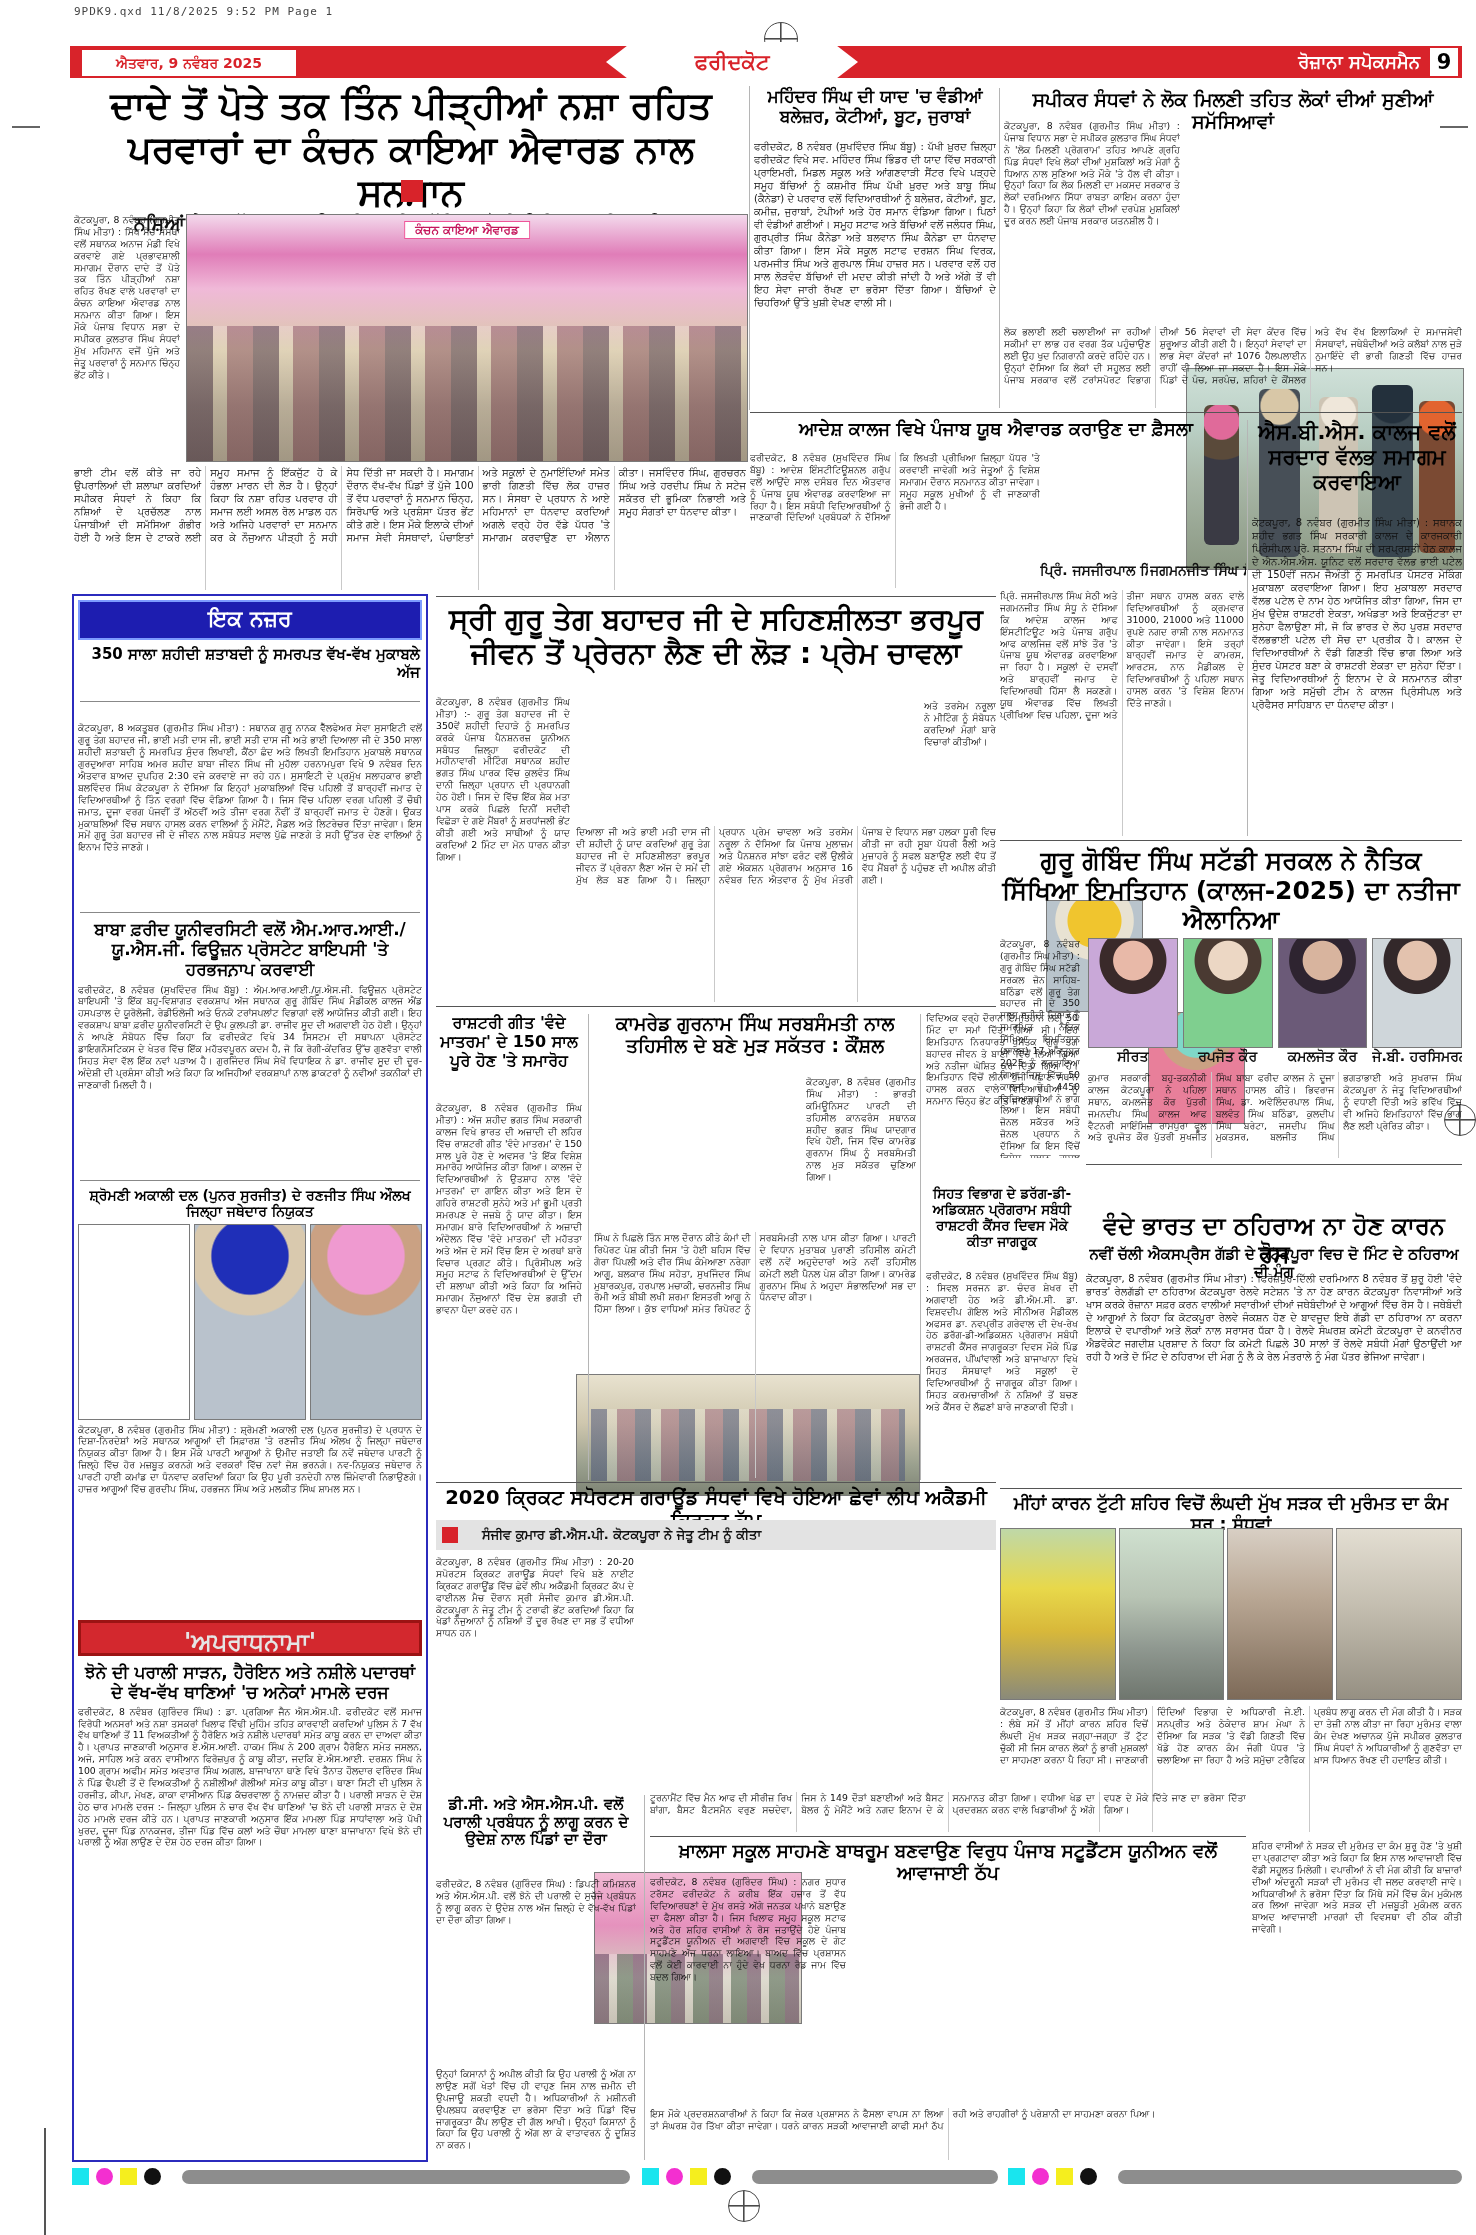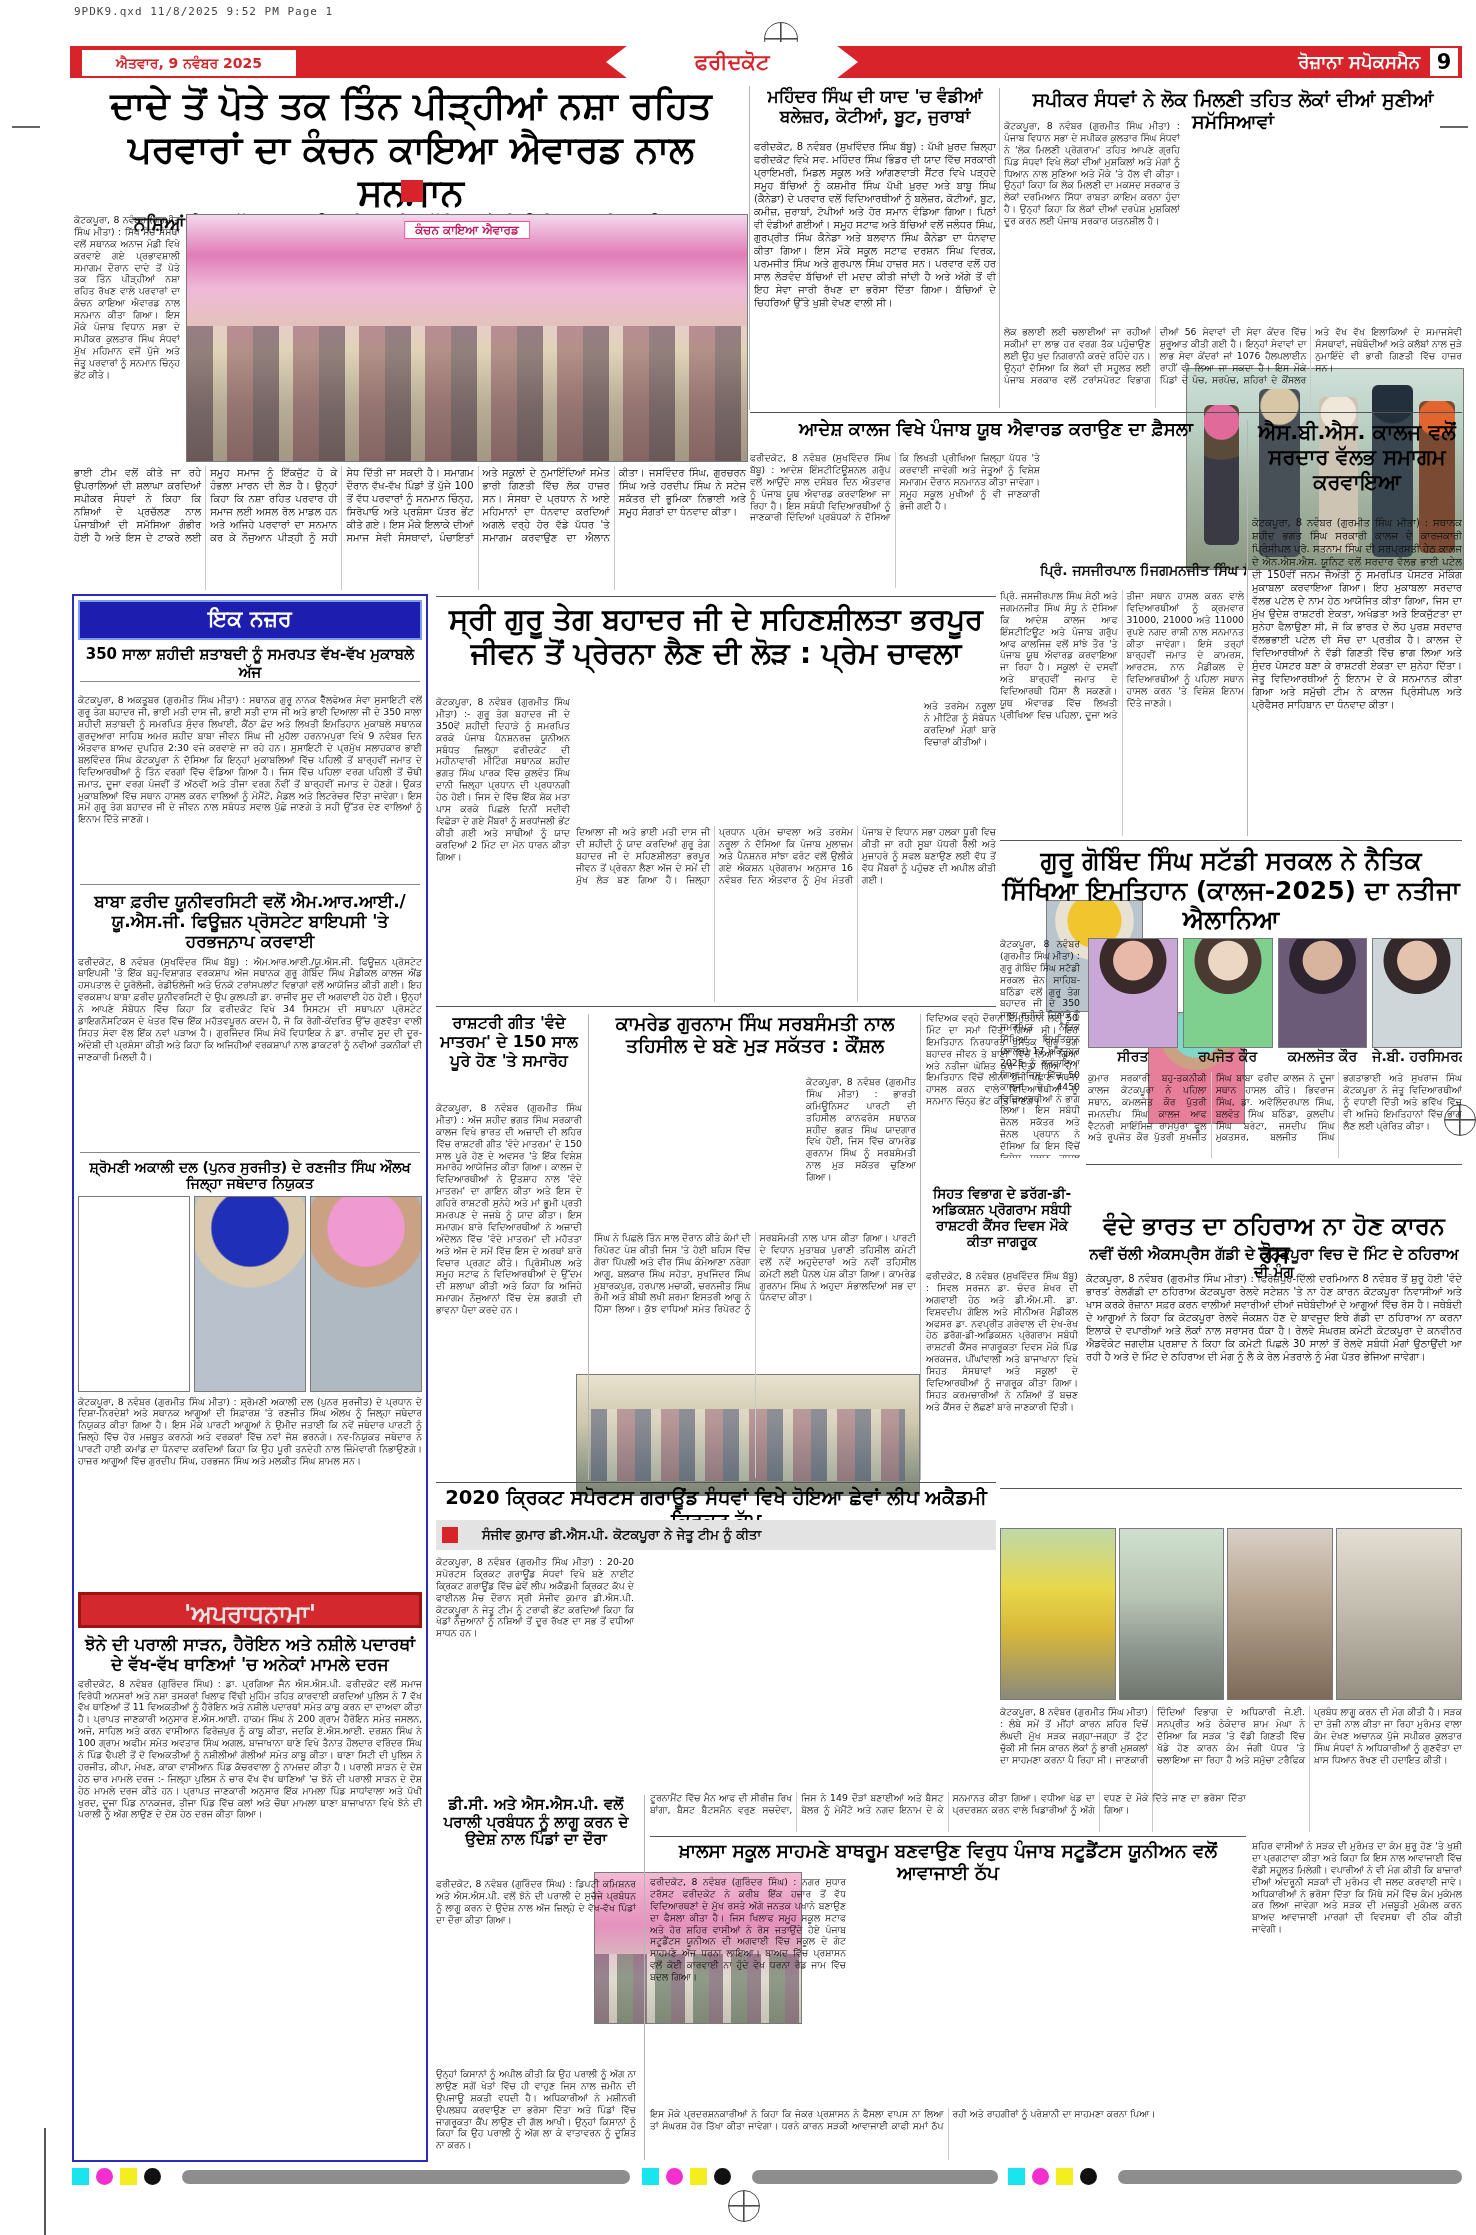--- a/index.html
+++ b/index.html
@@ -107,21 +107,21 @@
   <div class="abs caption" style="left:1040px;top:562px;width:108px;">ਪ੍ਰਿੰ. ਜਸਜੀਰਪਾਲ ਸਿੰਘ ਸੇਠੀ</div>
   <div class="abs caption" style="left:1150px;top:562px;width:96px;">ਜਗਮਨਜੀਤ ਸਿੰਘ ਸੰਧੂ</div>
   <div class="abs bt bt-s cols2" style="left:1000px;top:590px;width:244px;height:246px;">ਪ੍ਰਿੰ. ਜਸਜੀਰਪਾਲ ਸਿੰਘ ਸੇਠੀ ਅਤੇ ਜਗਮਨਜੀਤ ਸਿੰਘ ਸੰਧੂ ਨੇ ਦੱਸਿਆ ਕਿ ਆਦੇਸ਼ ਕਾਲਜ ਆਫ ਇੰਸਟੀਟਿਊਟ ਅਤੇ ਪੰਜਾਬ ਗਰੁੱਪ ਆਫ ਕਾਲਜਿਜ਼ ਵਲੋਂ ਸਾਂਝੇ ਤੌਰ 'ਤੇ ਪੰਜਾਬ ਯੂਥ ਐਵਾਰਡ ਕਰਵਾਇਆ ਜਾ ਰਿਹਾ ਹੈ। ਸਕੂਲਾਂ ਦੇ ਦਸਵੀਂ ਅਤੇ ਬਾਰ੍ਹਵੀਂ ਜਮਾਤ ਦੇ ਵਿਦਿਆਰਥੀ ਹਿੱਸਾ ਲੈ ਸਕਣਗੇ। ਯੂਥ ਐਵਾਰਡ ਵਿੱਚ ਲਿਖਤੀ ਪ੍ਰੀਖਿਆ ਵਿਚ ਪਹਿਲਾ, ਦੂਜਾ ਅਤੇ ਤੀਜਾ ਸਥਾਨ ਹਾਸਲ ਕਰਨ ਵਾਲੇ ਵਿਦਿਆਰਥੀਆਂ ਨੂੰ ਕ੍ਰਮਵਾਰ 31000, 21000 ਅਤੇ 11000 ਰੁਪਏ ਨਗਦ ਰਾਸ਼ੀ ਨਾਲ ਸਨਮਾਨਤ ਕੀਤਾ ਜਾਵੇਗਾ। ਇਸੇ ਤਰ੍ਹਾਂ ਬਾਰ੍ਹਵੀਂ ਜਮਾਤ ਦੇ ਕਾਮਰਸ, ਆਰਟਸ, ਨਾਨ ਮੈਡੀਕਲ ਦੇ ਵਿਦਿਆਰਥੀਆਂ ਨੂੰ ਪਹਿਲਾ ਸਥਾਨ ਹਾਸਲ ਕਰਨ 'ਤੇ ਵਿਸ਼ੇਸ਼ ਇਨਾਮ ਦਿੱਤੇ ਜਾਣਗੇ।</div>
 
   <div class="abs rule-v" style="left:1247px;top:420px;height:416px;"></div>
   <div class="abs hl" style="left:1252px;top:420px;width:210px;font-size:21px;">ਐਸ.ਬੀ.ਐਸ. ਕਾਲਜ ਵਲੋਂ ਸਰਦਾਰ ਵੱਲਭ ਸਮਾਗਮ ਕਰਵਾਇਆ</div>
   <div class="abs bt" style="left:1252px;top:516px;width:210px;height:320px;">ਕੋਟਕਪੂਰਾ, 8 ਨਵੰਬਰ (ਗੁਰਮੀਤ ਸਿੰਘ ਮੀਤਾ) : ਸਥਾਨਕ ਸ਼ਹੀਦ ਭਗਤ ਸਿੰਘ ਸਰਕਾਰੀ ਕਾਲਜ ਦੇ ਕਾਰਜਕਾਰੀ ਪ੍ਰਿੰਸੀਪਲ ਪ੍ਰੋ. ਸਤਨਾਮ ਸਿੰਘ ਦੀ ਸਰਪ੍ਰਸਤੀ ਹੇਠ ਕਾਲਜ ਦੇ ਐਨ.ਐਸ.ਐਸ. ਯੂਨਿਟ ਵਲੋਂ ਸਰਦਾਰ ਵੱਲਭ ਭਾਈ ਪਟੇਲ ਦੀ 150ਵੀਂ ਜਨਮ ਜੈਅੰਤੀ ਨੂੰ ਸਮਰਪਿਤ ਪੋਸਟਰ ਮੇਕਿੰਗ ਮੁਕਾਬਲਾ ਕਰਵਾਇਆ ਗਿਆ। ਇਹ ਮੁਕਾਬਲਾ ਸਰਦਾਰ ਵੱਲਭ ਪਟੇਲ ਦੇ ਨਾਮ ਹੇਠ ਆਯੋਜਿਤ ਕੀਤਾ ਗਿਆ, ਜਿਸ ਦਾ ਮੁੱਖ ਉਦੇਸ਼ ਰਾਸ਼ਟਰੀ ਏਕਤਾ, ਅਖੰਡਤਾ ਅਤੇ ਇਕਜੁੱਟਤਾ ਦਾ ਸੁਨੇਹਾ ਫੈਲਾਉਣਾ ਸੀ, ਜੋ ਕਿ ਭਾਰਤ ਦੇ ਲੋਹ ਪੁਰਸ਼ ਸਰਦਾਰ ਵੱਲਭਭਾਈ ਪਟੇਲ ਦੀ ਸੋਚ ਦਾ ਪ੍ਰਤੀਕ ਹੈ। ਕਾਲਜ ਦੇ ਵਿਦਿਆਰਥੀਆਂ ਨੇ ਵੱਡੀ ਗਿਣਤੀ ਵਿੱਚ ਭਾਗ ਲਿਆ ਅਤੇ ਸੁੰਦਰ ਪੋਸਟਰ ਬਣਾ ਕੇ ਰਾਸ਼ਟਰੀ ਏਕਤਾ ਦਾ ਸੁਨੇਹਾ ਦਿੱਤਾ। ਜੇਤੂ ਵਿਦਿਆਰਥੀਆਂ ਨੂੰ ਇਨਾਮ ਦੇ ਕੇ ਸਨਮਾਨਤ ਕੀਤਾ ਗਿਆ ਅਤੇ ਸਮੁੱਚੀ ਟੀਮ ਨੇ ਕਾਲਜ ਪ੍ਰਿੰਸੀਪਲ ਅਤੇ ਪ੍ਰੋਫੈਸਰ ਸਾਹਿਬਾਨ ਦਾ ਧੰਨਵਾਦ ਕੀਤਾ।</div>
 
   <div class="abs ik-box" style="left:72px;top:594px;width:356px;height:1568px;padding:4px;box-sizing:border-box;">
     <div class="ik-title" style="height:36px;">ਇਕ ਨਜ਼ਰ</div>
-    <div class="hl" style="font-size:15px;margin:6px 2px 12px;border-bottom:1px solid #888;padding-bottom:0;">350 ਸਾਲਾ ਸ਼ਹੀਦੀ ਸ਼ਤਾਬਦੀ ਨੂੰ ਸਮਰਪਤ ਵੱਖ-ਵੱਖ ਮੁਕਾਬਲੇ ਅੱਜ</div>
+    <div class="hl" style="font-size:15px;margin:6px 2px 20px;border-bottom:1px solid #888;padding-bottom:20px;text-align:right;">350 ਸਾਲਾ ਸ਼ਹੀਦੀ ਸ਼ਤਾਬਦੀ ਨੂੰ ਸਮਰਪਤ ਵੱਖ-ਵੱਖ ਮੁਕਾਬਲੇ ਅੱਜ</div>
     <div class="bt bt-s" style="height:182px;">ਕੋਟਕਪੂਰਾ, 8 ਅਕਤੂਬਰ (ਗੁਰਮੀਤ ਸਿੰਘ ਮੀਤਾ) : ਸਥਾਨਕ ਗੁਰੂ ਨਾਨਕ ਵੈੱਲਫੇਅਰ ਸੇਵਾ ਸੁਸਾਇਟੀ ਵਲੋਂ ਗੁਰੂ ਤੇਗ ਬਹਾਦਰ ਜੀ, ਭਾਈ ਮਤੀ ਦਾਸ ਜੀ, ਭਾਈ ਸਤੀ ਦਾਸ ਜੀ ਅਤੇ ਭਾਈ ਦਿਆਲਾ ਜੀ ਦੇ 350 ਸਾਲਾ ਸ਼ਹੀਦੀ ਸ਼ਤਾਬਦੀ ਨੂੰ ਸਮਰਪਿਤ ਸੁੰਦਰ ਲਿਖਾਈ, ਕੈਂਠਾ ਛੰਦ ਅਤੇ ਲਿਖਤੀ ਇਮਤਿਹਾਨ ਮੁਕਾਬਲੇ ਸਥਾਨਕ ਗੁਰਦੁਆਰਾ ਸਾਹਿਬ ਅਮਰ ਸ਼ਹੀਦ ਬਾਬਾ ਜੀਵਨ ਸਿੰਘ ਜੀ ਮੁਹੱਲਾ ਹਰਨਾਮਪੁਰਾ ਵਿਖੇ 9 ਨਵੰਬਰ ਦਿਨ ਐਤਵਾਰ ਬਾਅਦ ਦੁਪਹਿਰ 2:30 ਵਜੇ ਕਰਵਾਏ ਜਾ ਰਹੇ ਹਨ। ਸੁਸਾਇਟੀ ਦੇ ਪ੍ਰਮੁੱਖ ਸਲਾਹਕਾਰ ਭਾਈ ਬਲਵਿੰਦਰ ਸਿੰਘ ਕੋਟਕਪੂਰਾ ਨੇ ਦੱਸਿਆ ਕਿ ਇਨ੍ਹਾਂ ਮੁਕਾਬਲਿਆਂ ਵਿੱਚ ਪਹਿਲੀ ਤੋਂ ਬਾਰ੍ਹਵੀਂ ਜਮਾਤ ਦੇ ਵਿਦਿਆਰਥੀਆਂ ਨੂੰ ਤਿੰਨ ਵਰਗਾਂ ਵਿੱਚ ਵੰਡਿਆ ਗਿਆ ਹੈ। ਜਿਸ ਵਿੱਚ ਪਹਿਲਾ ਵਰਗ ਪਹਿਲੀ ਤੋਂ ਚੌਥੀ ਜਮਾਤ, ਦੂਜਾ ਵਰਗ ਪੰਜਵੀਂ ਤੋਂ ਅੱਠਵੀਂ ਅਤੇ ਤੀਜਾ ਵਰਗ ਨੌਵੀਂ ਤੋਂ ਬਾਰ੍ਹਵੀਂ ਜਮਾਤ ਦੇ ਹੋਣਗੇ। ਉਕਤ ਮੁਕਾਬਲਿਆਂ ਵਿੱਚ ਸਥਾਨ ਹਾਸਲ ਕਰਨ ਵਾਲਿਆਂ ਨੂੰ ਮੋਮੈਂਟੋ, ਮੈਡਲ ਅਤੇ ਲਿਟਰੇਚਰ ਦਿੱਤਾ ਜਾਵੇਗਾ। ਇਸ ਸਮੇਂ ਗੁਰੂ ਤੇਗ ਬਹਾਦਰ ਜੀ ਦੇ ਜੀਵਨ ਨਾਲ ਸਬੰਧਤ ਸਵਾਲ ਪੁੱਛੇ ਜਾਣਗੇ ਤੇ ਸਹੀ ਉੱਤਰ ਦੇਣ ਵਾਲਿਆਂ ਨੂੰ ਇਨਾਮ ਦਿੱਤੇ ਜਾਣਗੇ।</div>
     <div class="hl" style="font-size:17px;margin:8px 2px 4px;border-top:1px solid #888;padding-top:6px;">ਬਾਬਾ ਫ਼ਰੀਦ ਯੂਨੀਵਰਸਿਟੀ ਵਲੋਂ ਐਮ.ਆਰ.ਆਈ./ਯੂ.ਐਸ.ਜੀ. ਫਿਊਜ਼ਨ ਪ੍ਰੋਸਟੇਟ ਬਾਇਪਸੀ 'ਤੇ ਹਰਭਜਨ਼ਾਪ ਕਰਵਾਈ</div>
     <div class="bt bt-s" style="height:188px;">ਫਰੀਦਕੋਟ, 8 ਨਵੰਬਰ (ਸੁਖਵਿੰਦਰ ਸਿੰਘ ਬੱਬੂ) : ਐਮ.ਆਰ.ਆਈ./ਯੂ.ਐਸ.ਜੀ. ਫਿਊਜ਼ਨ ਪ੍ਰੋਸਟੇਟ ਬਾਇਪਸੀ 'ਤੇ ਇੱਕ ਬਹੁ-ਵਿਸ਼ਾਗਤ ਵਰਕਸ਼ਾਪ ਅੱਜ ਸਥਾਨਕ ਗੁਰੂ ਗੋਬਿੰਦ ਸਿੰਘ ਮੈਡੀਕਲ ਕਾਲਜ ਐਂਡ ਹਸਪਤਾਲ ਦੇ ਯੂਰੋਲੋਜੀ, ਰੇਡੀਓਲੋਜੀ ਅਤੇ ਓਨਕੋ ਟਰਾਂਸਪਲਾਂਟ ਵਿਭਾਗਾਂ ਵਲੋਂ ਆਯੋਜਿਤ ਕੀਤੀ ਗਈ। ਇਹ ਵਰਕਸ਼ਾਪ ਬਾਬਾ ਫ਼ਰੀਦ ਯੂਨੀਵਰਸਿਟੀ ਦੇ ਉਪ ਕੁਲਪਤੀ ਡਾ. ਰਾਜੀਵ ਸੂਦ ਦੀ ਅਗਵਾਈ ਹੇਠ ਹੋਈ। ਉਨ੍ਹਾਂ ਨੇ ਆਪਣੇ ਸੰਬੋਧਨ ਵਿੱਚ ਕਿਹਾ ਕਿ ਫਰੀਦਕੋਟ ਵਿਖੇ 34 ਸਿਸਟਮ ਦੀ ਸਥਾਪਨਾ ਪ੍ਰੋਸਟੇਟ ਡਾਇਗਨੌਸਟਿਕਸ ਦੇ ਖੇਤਰ ਵਿੱਚ ਇੱਕ ਮਹੱਤਵਪੂਰਨ ਕਦਮ ਹੈ, ਜੋ ਕਿ ਰੋਗੀ-ਕੇਂਦਰਿਤ ਉੱਚ ਗੁਣਵੱਤਾ ਵਾਲੀ ਸਿਹਤ ਸੇਵਾ ਵੱਲ ਇੱਕ ਨਵਾਂ ਪੜਾਅ ਹੈ। ਗੁਰਜਿੰਦਰ ਸਿੰਘ ਸੇਖੋਂ ਵਿਧਾਇਕ ਨੇ ਡਾ. ਰਾਜੀਵ ਸੂਦ ਦੀ ਦੂਰ-ਅੰਦੇਸ਼ੀ ਦੀ ਪ੍ਰਸ਼ੰਸਾ ਕੀਤੀ ਅਤੇ ਕਿਹਾ ਕਿ ਅਜਿਹੀਆਂ ਵਰਕਸ਼ਾਪਾਂ ਨਾਲ ਡਾਕਟਰਾਂ ਨੂੰ ਨਵੀਆਂ ਤਕਨੀਕਾਂ ਦੀ ਜਾਣਕਾਰੀ ਮਿਲਦੀ ਹੈ।</div>
     <div class="hl" style="font-size:14px;margin:8px 2px 4px;border-top:1px solid #888;padding-top:6px;">ਸ਼੍ਰੋਮਣੀ ਅਕਾਲੀ ਦਲ (ਪੁਨਰ ਸੁਰਜੀਤ) ਦੇ ਰਣਜੀਤ ਸਿੰਘ ਔਲਖ ਜਿਲ੍ਹਾ ਜਥੇਦਾਰ ਨਿਯੁਕਤ</div>
     <div style="display:flex;gap:4px;height:196px;margin:2px 0 4px;">
       <div class="photo" style="flex:1;background:radial-gradient(circle at 50% 16%,#2637c8 0 22%,#e8ddc8 23% 34%,#casio 35% 100%),linear-gradient(180deg,#cbd6de,#9aa7b2);"></div>
       <div class="photo" style="flex:1;background:radial-gradient(circle at 50% 16%,#1f2fb8 0 22%,#d9c9ae 23% 34%,#b9c2cc 35% 100%);"></div>
       <div class="photo" style="flex:1;background:radial-gradient(circle at 50% 16%,#ef9ad0 0 22%,#caa183 23% 34%,#aeb9c2 35% 100%);"></div>
     </div>
     <div class="bt bt-s" style="height:188px;">ਕੋਟਕਪੂਰਾ, 8 ਨਵੰਬਰ (ਗੁਰਮੀਤ ਸਿੰਘ ਮੀਤਾ) : ਸ਼੍ਰੋਮਣੀ ਅਕਾਲੀ ਦਲ (ਪੁਨਰ ਸੁਰਜੀਤ) ਦੇ ਪ੍ਰਧਾਨ ਦੇ ਦਿਸ਼ਾ-ਨਿਰਦੇਸ਼ਾਂ ਅਤੇ ਸਥਾਨਕ ਆਗੂਆਂ ਦੀ ਸਿਫ਼ਾਰਸ਼ 'ਤੇ ਰਣਜੀਤ ਸਿੰਘ ਔਲਖ ਨੂੰ ਜਿਲ੍ਹਾ ਜਥੇਦਾਰ ਨਿਯੁਕਤ ਕੀਤਾ ਗਿਆ ਹੈ। ਇਸ ਮੌਕੇ ਪਾਰਟੀ ਆਗੂਆਂ ਨੇ ਉਮੀਦ ਜਤਾਈ ਕਿ ਨਵੇਂ ਜਥੇਦਾਰ ਪਾਰਟੀ ਨੂੰ ਜ਼ਿਲ੍ਹੇ ਵਿੱਚ ਹੋਰ ਮਜ਼ਬੂਤ ਕਰਨਗੇ ਅਤੇ ਵਰਕਰਾਂ ਵਿੱਚ ਨਵਾਂ ਜੋਸ਼ ਭਰਨਗੇ। ਨਵ-ਨਿਯੁਕਤ ਜਥੇਦਾਰ ਨੇ ਪਾਰਟੀ ਹਾਈ ਕਮਾਂਡ ਦਾ ਧੰਨਵਾਦ ਕਰਦਿਆਂ ਕਿਹਾ ਕਿ ਉਹ ਪੂਰੀ ਤਨਦੇਹੀ ਨਾਲ ਜ਼ਿੰਮੇਵਾਰੀ ਨਿਭਾਉਣਗੇ। ਹਾਜ਼ਰ ਆਗੂਆਂ ਵਿੱਚ ਗੁਰਦੀਪ ਸਿੰਘ, ਹਰਭਜਨ ਸਿੰਘ ਅਤੇ ਮਲਕੀਤ ਸਿੰਘ ਸ਼ਾਮਲ ਸਨ।</div>
@@ -180,20 +180,21 @@
     </div>
   </div>
   <div class="abs bt bt-s cols3" style="left:1088px;top:1072px;width:374px;height:86px;">ਕੁਮਾਰ ਸਰਕਾਰੀ ਬਹੁ-ਤਕਨੀਕੀ ਕਾਲਜ ਕੋਟਕਪੂਰਾ ਨੇ ਪਹਿਲਾ ਸਥਾਨ, ਕਮਲਜੋਤ ਕੌਰ ਪੁੱਤਰੀ ਜਮਨਦੀਪ ਸਿੰਘ ਕਾਲਜ ਆਫ ਵੈਟਨਰੀ ਸਾਇੰਸਿਜ਼ ਰਾਮਪੁਰਾ ਫੂਲ ਅਤੇ ਰੂਪਜੋਤ ਕੌਰ ਪੁੱਤਰੀ ਸੁਖਜੀਤ ਸਿੰਘ ਬਾਬਾ ਫਰੀਦ ਕਾਲਜ ਨੇ ਦੂਜਾ ਸਥਾਨ ਹਾਸਲ ਕੀਤੇ। ਭਿਵਰਾਜ ਸਿੰਘ, ਡਾ. ਅਵੋਲਿੰਦਰਪਾਲ ਸਿੰਘ, ਬਲਵੰਤ ਸਿੰਘ ਬਠਿੰਡਾ, ਕੁਲਦੀਪ ਸਿੰਘ ਬਰੇਟਾ, ਜਸਦੀਪ ਸਿੰਘ ਮੁਕਤਸਰ, ਬਲਜੀਤ ਸਿੰਘ ਭਗਤਾਭਾਈ ਅਤੇ ਸੁਖਰਾਜ ਸਿੰਘ ਕੋਟਕਪੂਰਾ ਨੇ ਜੇਤੂ ਵਿਦਿਆਰਥੀਆਂ ਨੂੰ ਵਧਾਈ ਦਿੱਤੀ ਅਤੇ ਭਵਿੱਖ ਵਿੱਚ ਵੀ ਅਜਿਹੇ ਇਮਤਿਹਾਨਾਂ ਵਿੱਚ ਭਾਗ ਲੈਣ ਲਈ ਪ੍ਰੇਰਿਤ ਕੀਤਾ।</div>
 
   <div class="abs rule-h" style="left:1086px;top:1164px;width:376px;"></div>
   <div class="abs hl" style="left:1086px;top:1212px;width:376px;font-size:24px;">ਵੰਦੇ ਭਾਰਤ ਦਾ ਠਹਿਰਾਅ ਨਾ ਹੋਣ ਕਾਰਨ ਰੋਸ</div>
   <div class="abs hl" style="left:1086px;top:1246px;width:376px;font-size:15px;">ਨਵੀਂ ਚੱਲੀ ਐਕਸਪ੍ਰੈਸ ਗੱਡੀ ਦੇ ਕੋਟਕਪੂਰਾ ਵਿਚ ਦੋ ਮਿੰਟ ਦੇ ਠਹਿਰਾਅ ਦੀ ਮੰਗ</div>
   <div class="abs bt" style="left:1086px;top:1272px;width:376px;height:212px;">ਕੋਟਕਪੂਰਾ, 8 ਨਵੰਬਰ (ਗੁਰਮੀਤ ਸਿੰਘ ਮੀਤਾ) : ਫਿਰੋਜ਼ਪੁਰ-ਦਿੱਲੀ ਦਰਮਿਆਨ 8 ਨਵੰਬਰ ਤੋਂ ਸ਼ੁਰੂ ਹੋਈ 'ਵੰਦੇ ਭਾਰਤ' ਰੇਲਗੱਡੀ ਦਾ ਠਹਿਰਾਅ ਕੋਟਕਪੂਰਾ ਰੇਲਵੇ ਸਟੇਸ਼ਨ 'ਤੇ ਨਾ ਹੋਣ ਕਾਰਨ ਕੋਟਕਪੂਰਾ ਨਿਵਾਸੀਆਂ ਅਤੇ ਖਾਸ ਕਰਕੇ ਰੋਜ਼ਾਨਾ ਸਫ਼ਰ ਕਰਨ ਵਾਲੀਆਂ ਸਵਾਰੀਆਂ ਦੀਆਂ ਜਥੇਬੰਦੀਆਂ ਦੇ ਆਗੂਆਂ ਵਿੱਚ ਰੋਸ ਹੈ। ਜਥੇਬੰਦੀ ਦੇ ਆਗੂਆਂ ਨੇ ਕਿਹਾ ਕਿ ਕੋਟਕਪੂਰਾ ਰੇਲਵੇ ਜੰਕਸ਼ਨ ਹੋਣ ਦੇ ਬਾਵਜੂਦ ਇਥੇ ਗੱਡੀ ਦਾ ਠਹਿਰਾਅ ਨਾ ਕਰਨਾ ਇਲਾਕੇ ਦੇ ਵਪਾਰੀਆਂ ਅਤੇ ਲੋਕਾਂ ਨਾਲ ਸਰਾਸਰ ਧੱਕਾ ਹੈ। ਰੇਲਵੇ ਸੰਘਰਸ਼ ਕਮੇਟੀ ਕੋਟਕਪੂਰਾ ਦੇ ਕਨਵੀਨਰ ਐਡਵੋਕੇਟ ਜਗਦੀਸ਼ ਪ੍ਰਸ਼ਾਦ ਨੇ ਕਿਹਾ ਕਿ ਕਮੇਟੀ ਪਿਛਲੇ 30 ਸਾਲਾਂ ਤੋਂ ਰੇਲਵੇ ਸਬੰਧੀ ਮੰਗਾਂ ਉਠਾਉਂਦੀ ਆ ਰਹੀ ਹੈ ਅਤੇ ਦੋ ਮਿੰਟ ਦੇ ਠਹਿਰਾਅ ਦੀ ਮੰਗ ਨੂੰ ਲੈ ਕੇ ਰੇਲ ਮੰਤਰਾਲੇ ਨੂੰ ਮੰਗ ਪੱਤਰ ਭੇਜਿਆ ਜਾਵੇਗਾ।</div>
 
   <div class="abs rule-h" style="left:1000px;top:1488px;width:462px;"></div>
+  <div class="abs hl" style="left:1000px;top:1493px;width:462px;font-size:17.5px;">ਮੀਂਹਾਂ ਕਾਰਨ ਟੁੱਟੀ ਸ਼ਹਿਰ ਵਿਚੋਂ ਲੰਘਦੀ ਮੁੱਖ ਸੜਕ ਦੀ ਮੁਰੰਮਤ ਦਾ ਕੰਮ ਸ਼ੁਰੂ : ਸੰਧਵਾਂ</div>
   <div class="abs" style="left:1000px;top:1528px;width:462px;height:172px;display:flex;gap:3px;">
     <div class="photo" style="flex:1.1;background:linear-gradient(180deg,#bfd8a8 0%,#e8d84a 35%,#d8b83a 60%,#8a8a7a 100%);"></div>
     <div class="photo" style="flex:1;background:linear-gradient(180deg,#cfe0cf 0%,#b8c4b4 40%,#8f9890 70%,#6f766e 100%);"></div>
     <div class="photo" style="flex:1;background:linear-gradient(180deg,#d8cfc4 0%,#b9a794 40%,#7d6a58 100%);"></div>
     <div class="photo" style="flex:1.2;background:linear-gradient(180deg,#e3ded2 0%,#c4beb0 45%,#958f82 100%);"></div>
   </div>
   <div class="abs bt bt-s cols3" style="left:1000px;top:1706px;width:462px;height:126px;">ਕੋਟਕਪੂਰਾ, 8 ਨਵੰਬਰ (ਗੁਰਮੀਤ ਸਿੰਘ ਮੀਤਾ) : ਲੰਬੇ ਸਮੇਂ ਤੋਂ ਮੀਂਹਾਂ ਕਾਰਨ ਸ਼ਹਿਰ ਵਿਚੋਂ ਲੰਘਦੀ ਮੁੱਖ ਸੜਕ ਜਗ੍ਹਾ-ਜਗ੍ਹਾ ਤੋਂ ਟੁੱਟ ਚੁੱਕੀ ਸੀ ਜਿਸ ਕਾਰਨ ਲੋਕਾਂ ਨੂੰ ਭਾਰੀ ਮੁਸ਼ਕਲਾਂ ਦਾ ਸਾਹਮਣਾ ਕਰਨਾ ਪੈ ਰਿਹਾ ਸੀ। ਜਾਣਕਾਰੀ ਦਿੰਦਿਆਂ ਵਿਭਾਗ ਦੇ ਅਧਿਕਾਰੀ ਜੇ.ਈ. ਸਨਪ੍ਰੀਤ ਅਤੇ ਠੇਕੇਦਾਰ ਸ਼ਾਮ ਮੇਘਾ ਨੇ ਦੱਸਿਆ ਕਿ ਸੜਕ 'ਤੇ ਵੱਡੀ ਗਿਣਤੀ ਵਿੱਚ ਖੱਡੇ ਹੋਣ ਕਾਰਨ ਕੰਮ ਜੰਗੀ ਪੱਧਰ 'ਤੇ ਚਲਾਇਆ ਜਾ ਰਿਹਾ ਹੈ ਅਤੇ ਸਮੁੱਚਾ ਟਰੈਫਿਕ ਪ੍ਰਬੰਧ ਲਾਗੂ ਕਰਨ ਦੀ ਮੰਗ ਕੀਤੀ ਹੈ। ਸੜਕ ਦਾ ਤੇਜ਼ੀ ਨਾਲ ਕੀਤਾ ਜਾ ਰਿਹਾ ਮੁਰੰਮਤ ਵਾਲਾ ਕੰਮ ਦੇਖਣ ਅਚਾਨਕ ਪੁੱਜੇ ਸਪੀਕਰ ਕੁਲਤਾਰ ਸਿੰਘ ਸੰਧਵਾਂ ਨੇ ਅਧਿਕਾਰੀਆਂ ਨੂੰ ਗੁਣਵੱਤਾ ਦਾ ਖ਼ਾਸ ਧਿਆਨ ਰੱਖਣ ਦੀ ਹਦਾਇਤ ਕੀਤੀ।</div>
   <div class="abs bt bt-s" style="left:1252px;top:1840px;width:210px;height:318px;">ਸ਼ਹਿਰ ਵਾਸੀਆਂ ਨੇ ਸੜਕ ਦੀ ਮੁਰੰਮਤ ਦਾ ਕੰਮ ਸ਼ੁਰੂ ਹੋਣ 'ਤੇ ਖੁਸ਼ੀ ਦਾ ਪ੍ਰਗਟਾਵਾ ਕੀਤਾ ਅਤੇ ਕਿਹਾ ਕਿ ਇਸ ਨਾਲ ਆਵਾਜਾਈ ਵਿੱਚ ਵੱਡੀ ਸਹੂਲਤ ਮਿਲੇਗੀ। ਵਪਾਰੀਆਂ ਨੇ ਵੀ ਮੰਗ ਕੀਤੀ ਕਿ ਬਾਜ਼ਾਰਾਂ ਦੀਆਂ ਅੰਦਰੂਨੀ ਸੜਕਾਂ ਦੀ ਮੁਰੰਮਤ ਵੀ ਜਲਦ ਕਰਵਾਈ ਜਾਵੇ। ਅਧਿਕਾਰੀਆਂ ਨੇ ਭਰੋਸਾ ਦਿੱਤਾ ਕਿ ਮਿੱਥੇ ਸਮੇਂ ਵਿੱਚ ਕੰਮ ਮੁਕੰਮਲ ਕਰ ਲਿਆ ਜਾਵੇਗਾ ਅਤੇ ਸੜਕ ਦੀ ਮਜ਼ਬੂਤੀ ਮੁਕੰਮਲ ਕਰਨ ਬਾਅਦ ਆਵਾਜਾਈ ਮਾਰਗਾਂ ਦੀ ਵਿਵਸਥਾ ਵੀ ਠੀਕ ਕੀਤੀ ਜਾਵੇਗੀ।</div>
 
   <div class="abs rule-h" style="left:436px;top:1482px;width:560px;"></div>

